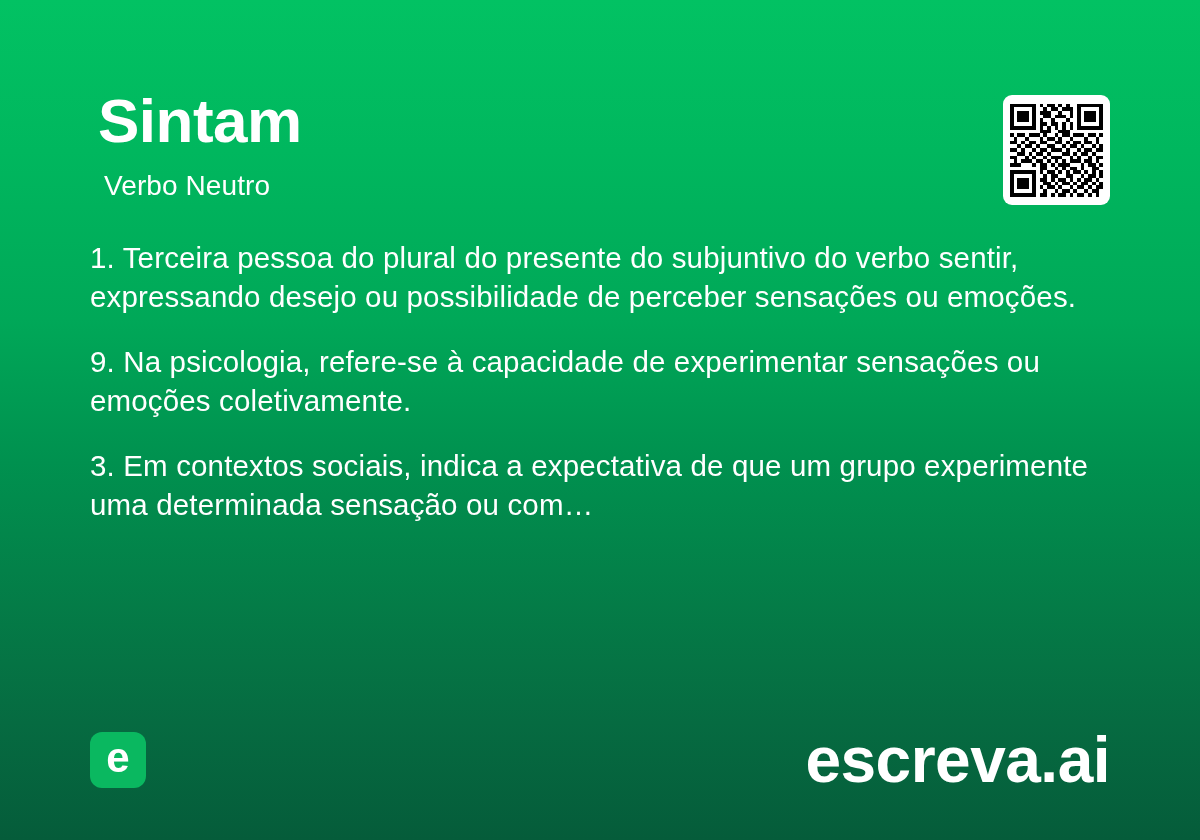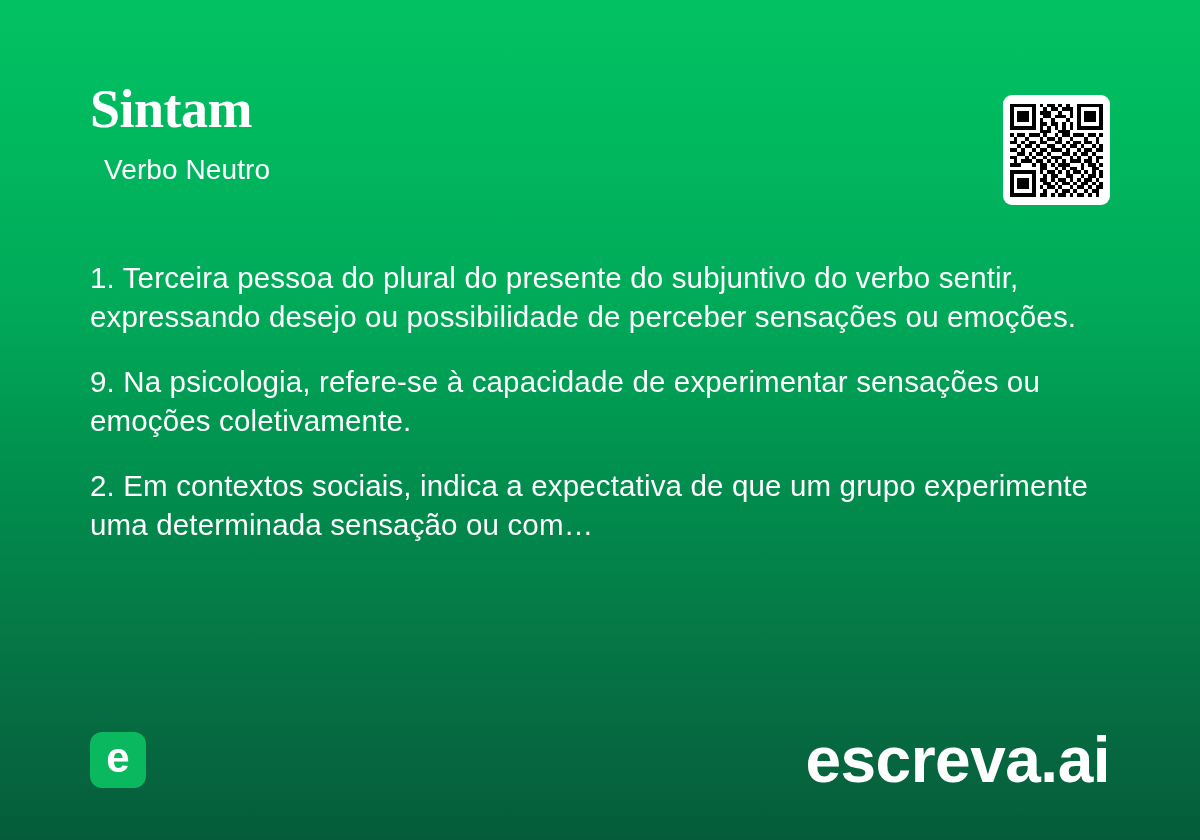--- a/index.html
+++ b/index.html
@@ -29,28 +29,27 @@
 
   
   #header {
     position: absolute;
     left: 90px;
     top: 82px;
     width: 880px;
   }
   #word-title {
     display: block;
-    font-size: 54px;
+    font-size: 62px;
     line-height: 1.0;
     font-weight: 800;
     letter-spacing: -0.5px;
     color: #ffffff;
-    margin: 0;
+    margin: 8px;
     padding: 0;
-    font-family: Liberation Serif, serif;
   }
   #word-class {
     display: block;
     font-size: 28px;
     line-height: 1.0;
     font-weight: 400;
     color: #ffffff;
     margin: 14px;
     padding: 0;
     margin-top: 20px;
@@ -72,21 +71,21 @@
   #qr-matrix {
     display: block;
     width: 100%;
     height: 100%;
   }
 
   
   #definitions {
     position: absolute;
     left: 90px;
-    top: 259px;
+    top: 239px;
     width: 1000px;
   }
   .definition {
     font-size: 29.5px;
     line-height: 38.5px;
     font-weight: 400;
     color: #ffffff;
     margin: 0 0 27px 0;
     letter-spacing: 0.15px;
     max-width: 1000px;
@@ -346,21 +345,21 @@
         <rect x="16" y="24" width="1" height="1" fill="#000000"></rect>
         <rect x="18" y="24" width="2" height="1" fill="#000000"></rect>
         <rect x="21" y="24" width="1" height="1" fill="#000000"></rect>
         <rect x="23" y="24" width="1" height="1" fill="#000000"></rect>
       </svg>
   </div>
 
   <div id="definitions">
     <p class="definition">1. Terceira pessoa do plural do presente do subjuntivo do verbo sentir, expressando desejo ou possibilidade de perceber sensações ou emoções.</p>
     <p class="definition">9. Na psicologia, refere-se à capacidade de experimentar sensações ou emoções coletivamente.</p>
-    <p class="definition">2. Em contextos sociais, indica a expectativa de que um grupo experimente uma determinada sensação ou com…</p>
+    <p class="definition">3. Em contextos sociais, indica a expectativa de que um grupo experimente uma determinada sensação ou com…</p>
   </div>
 
   <div id="footer">
     <div id="brand-logo" style="background: rgb(10, 184, 96);">
       <span id="brand-logo-letter">e</span>
     </div>
     <div id="brand-wordmark">escreva.ai</div>
   </div>
 
 </div>

